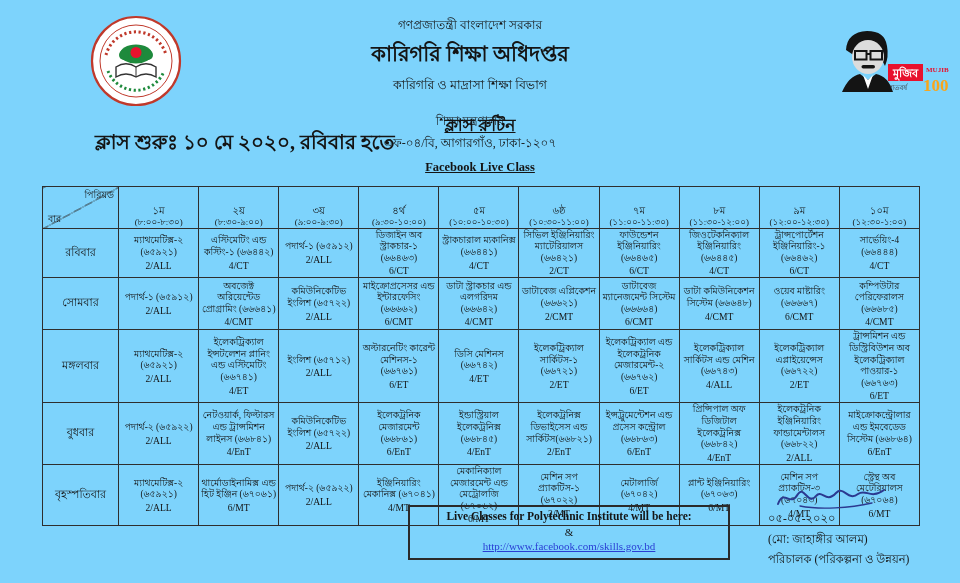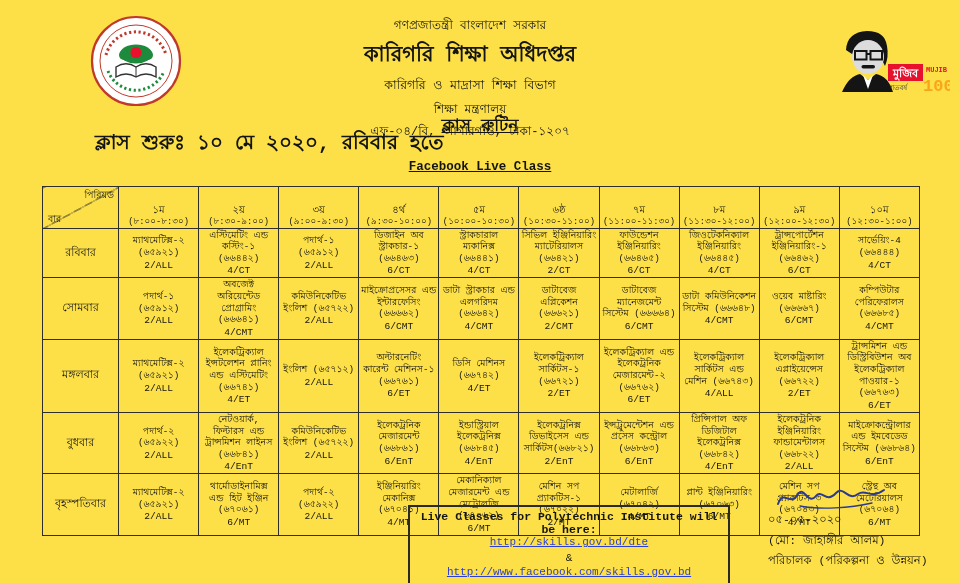--- a/index.html
+++ b/index.html
@@ -1,23 +1,23 @@
 <!DOCTYPE html>
 <html><head>
 <meta charset="utf-8">
 <style>
   html,body{margin:0;padding:0;background:#9a9a9a;}
-  .page{position:relative;width:960px;height:583px;background:#fde047;margin:0 auto;
-        font-family:Liberation Mono, monospace;color:#141414;overflow:hidden;}
+  .page{position:relative;width:960px;height:583px;background:#7dd3fc;margin:0 auto;
+        font-family:Liberation Serif, serif;color:#141414;overflow:hidden;}
 
   
   .gov{position:absolute;top:16px;left:0;width:940px;text-align:center;}
   .gov .l1{font-size:12px;}
   .gov .l2{font-size:21px;font-weight:bold;margin:2px 0 3px;}
-  .gov .l3{font-size:12.5px;margin-bottom:4px;}
+  .gov .l3{font-size:12.5px;margin-bottom:16px;}
   .gov .l4{font-size:12px;margin-bottom:2px;}
   .gov .l5{font-size:12px;}
   .logo-left{position:absolute;top:15px;left:90px;}
   .logo-right{position:absolute;top:26px;left:830px;}
 
   
   .main-title{position:absolute;top:112px;left:330px;width:300px;text-align:center;
               font-size:17px;font-weight:bold;text-decoration:underline;}
   .start-note{position:absolute;top:127px;left:95px;font-size:20px;font-weight:bold;}
   .course-note{position:absolute;top:139px;left:300px;width:360px;text-align:center;
@@ -378,21 +378,20 @@
               <div class="group">6/MT</div>
             </td>
           </tr>
         </tbody>
       </table>
     </div>
 
 
   <div class="live-box">
     <div class="live-title">Live Classes for Polytechnic Institute will be here:</div>
-    <a class="live-link">http://skills.gov.bd/dte</a>
     <span class="amp">&amp;</span>
     <a class="live-link">http://www.facebook.com/skills.gov.bd</a>
   </div>
 
   <div class="sign-block">
     <svg width="132" height="26" viewBox="0 0 132 26">
       <path d="M10,20 C16,4 22,24 30,10 C36,1 40,22 48,12 C54,5 58,20 68,9 C76,1 80,18 90,10 C98,4 102,16 116,6" stroke="#2b3990" stroke-width="2" fill="none" stroke-linecap="round"></path>
       <path d="M32,22 C52,26 82,24 104,19" stroke="#2b3990" stroke-width="1.4" fill="none" stroke-linecap="round"></path>
     </svg>
     <div class="sign-date">০৫-০৫-২০২০</div>

